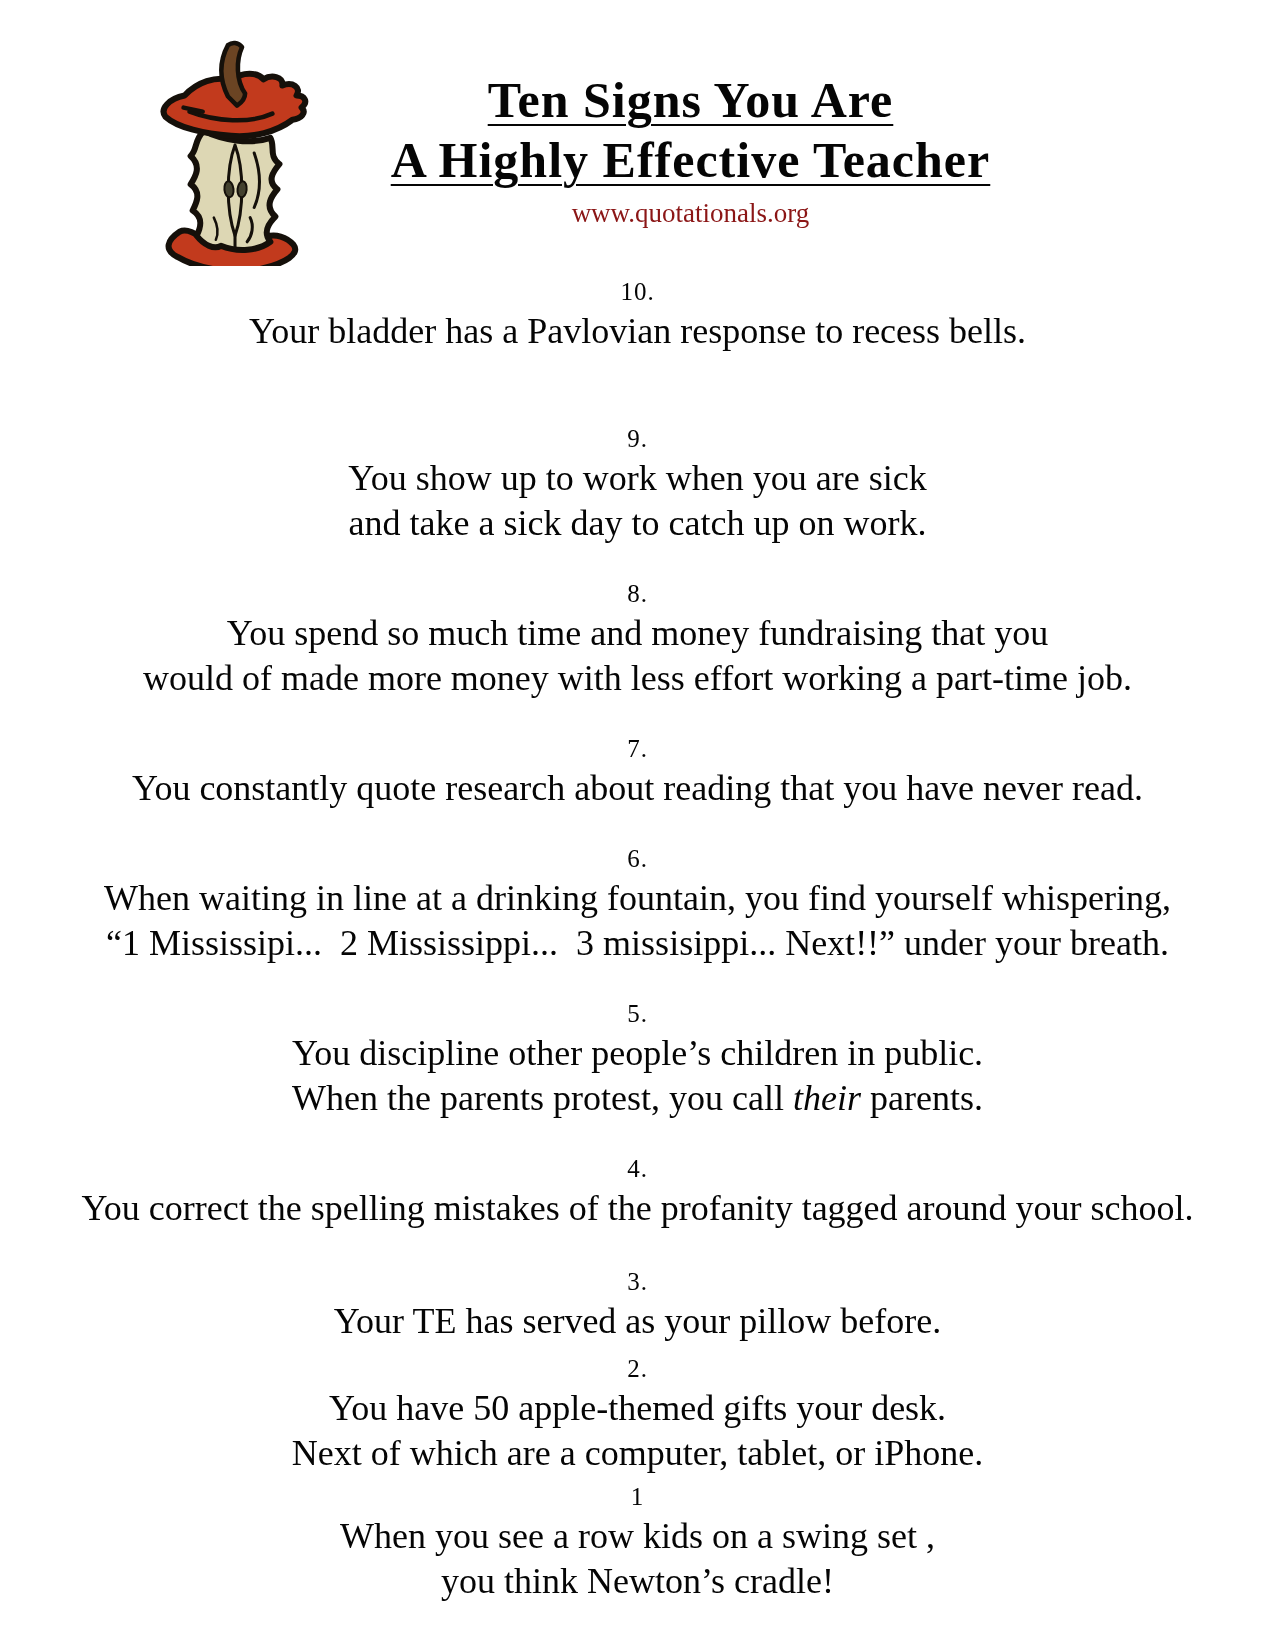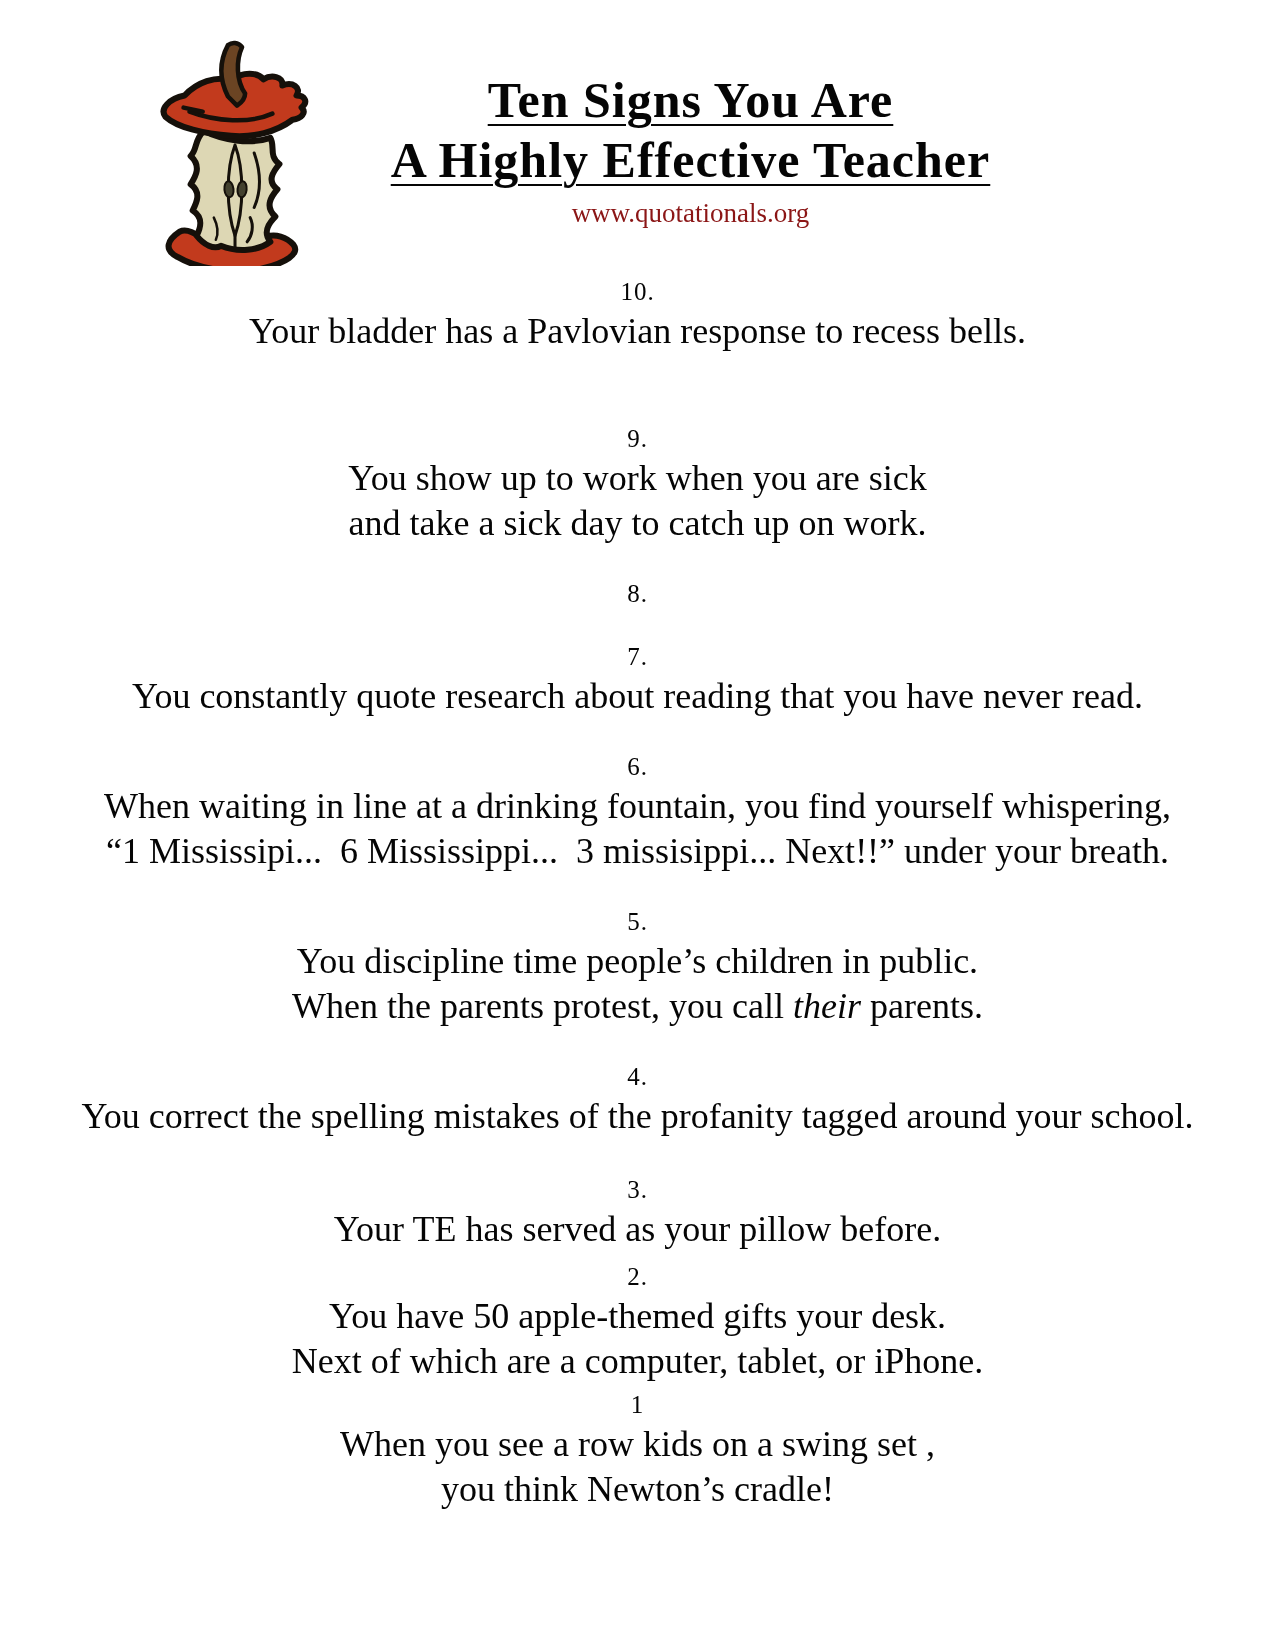--- a/index.html
+++ b/index.html
@@ -141,33 +141,33 @@
       <section class="item">
         <div class="item-number">10.</div>
         <div class="item-text"><div><span>Your bladder has a Pavlovian response to recess bells.</span></div></div>
       </section>
       <section class="item">
         <div class="item-number">9.</div>
         <div class="item-text"><div><span>You show up to work when you are sick</span></div><div><span>and take a sick day to catch up on work.</span></div></div>
       </section>
       <section class="item">
         <div class="item-number">8.</div>
-        <div class="item-text"></div>
+        <div class="item-text"><div><span>You spend so much time and money fundraising that you</span></div><div><span>would of made more money with less effort working a part-time job.</span></div></div>
       </section>
       <section class="item">
         <div class="item-number">7.</div>
         <div class="item-text"><div><span>You constantly quote research about reading that you have never read.</span></div></div>
       </section>
       <section class="item">
         <div class="item-number">6.</div>
-        <div class="item-text"><div><span>When waiting in line at a drinking fountain, you find yourself whispering,</span></div><div><span>“1 Mississipi...  6 Mississippi...  3 missisippi... Next!!” under your breath.</span></div></div>
+        <div class="item-text"><div><span>When waiting in line at a drinking fountain, you find yourself whispering,</span></div><div><span>“1 Mississipi...  2 Mississippi...  3 missisippi... Next!!” under your breath.</span></div></div>
       </section>
       <section class="item">
         <div class="item-number">5.</div>
-        <div class="item-text"><div><span>You discipline time people’s children in public.</span></div><div><span>When the parents protest, you call </span><span class="italic">their</span><span> parents.</span></div></div>
+        <div class="item-text"><div><span>You discipline other people’s children in public.</span></div><div><span>When the parents protest, you call </span><span class="italic">their</span><span> parents.</span></div></div>
       </section>
       <section class="item">
         <div class="item-number">4.</div>
         <div class="item-text"><div><span>You correct the spelling mistakes of the profanity tagged around your school.</span></div></div>
       </section>
       <section class="item">
         <div class="item-number">3.</div>
         <div class="item-text"><div><span>Your TE has served as your pillow before.</span></div></div>
       </section>
       <section class="item">

